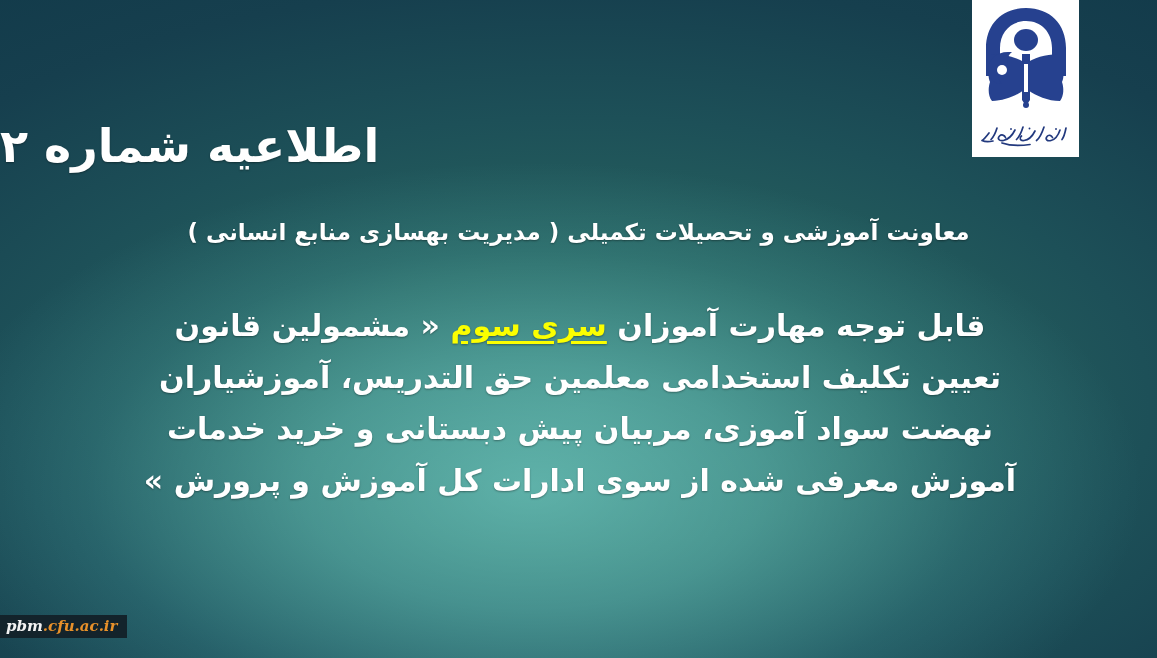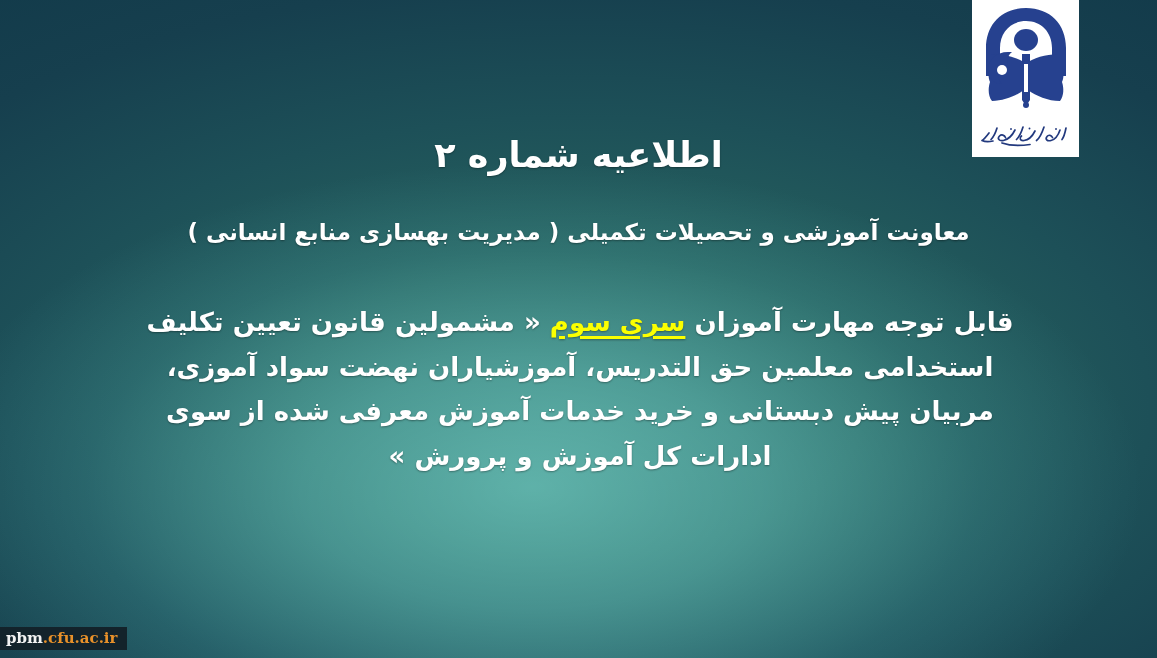--- a/index.html
+++ b/index.html
@@ -61,28 +61,27 @@
     justify-content: center;
   }
   .logo-caption svg { width: 92px; height: 34px; display: block; }
 
   
   .announce-title {
     position: absolute;
     top: 118px;
     left: 0;
     right: 0;
-    text-align: center;
+    text-align: left;
     color: #ffffff;
-    font-size: 35px;
+    font-size: 46px;
     font-weight: bold;
     letter-spacing: 0.5px;
     line-height: 1.25;
     text-shadow: 0 1px 2px rgba(0,0,0,0.35);
-    margin-top: 16px;
   }
 
   .dept-line {
     position: absolute;
     top: 218px;
     left: 0;
     right: 0;
     text-align: center;
     color: #ffffff;
     font-size: 23px;
@@ -91,42 +90,43 @@
     text-shadow: 0 1px 2px rgba(0,0,0,0.35);
   }
 
   .body-block {
     position: absolute;
     top: 300px;
     left: 140px;
     width: 880px;
     text-align: center;
     color: #ffffff;
-    font-size: 26px;
+    font-size: 30px;
     font-weight: bold;
     line-height: 1.72;
     text-shadow: 0 1px 2px rgba(0,0,0,0.35);
   }
   .body-block .hl {
     color: #fbff00;
     text-decoration: underline;
     text-decoration-color: #fbff00;
     text-underline-offset: 5px;
     text-decoration-thickness: 3px;
   }
 
   
   .watermark {
     position: absolute;
     left: 0;
-    bottom: 8px;
+    bottom: 20px;
     direction: ltr;
     background: #13232b;
     padding: 3px 10px 3px 6px;
     font-family: "DejaVu Serif", "Liberation Serif", serif;
+    font-style: italic;
     font-weight: bold;
     font-size: 15px;
     line-height: 1.15;
     white-space: nowrap;
   }
   .watermark .wm-main   { color: #f2f2f2; }
   .watermark .wm-domain { color: #e8912a; }
 </style>
 </head>
 <body>

